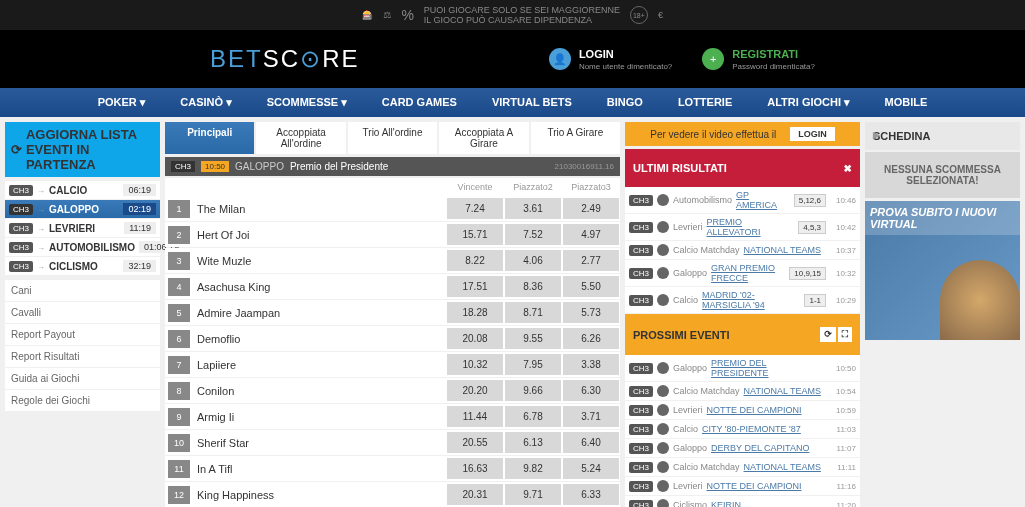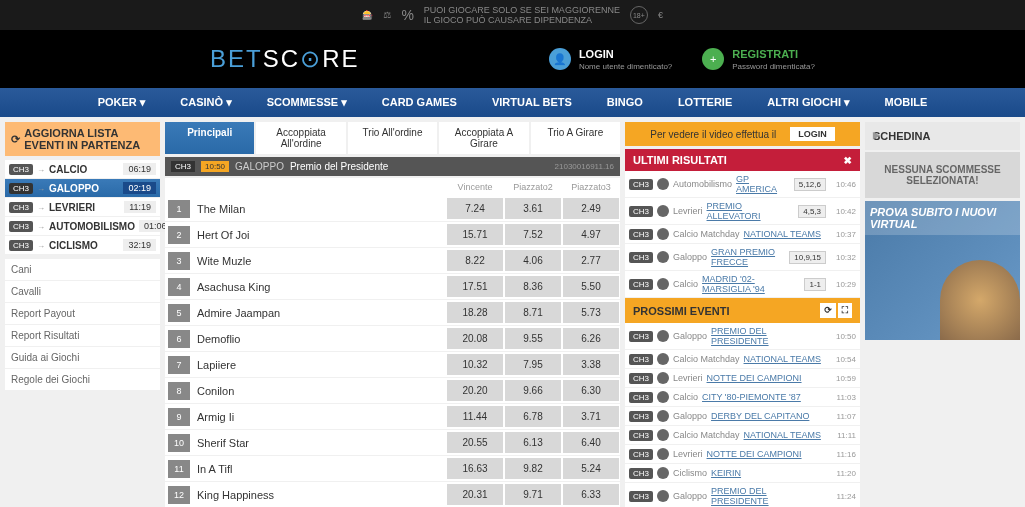--- a/index.html
+++ b/index.html
@@ -16,21 +16,21 @@
 .login-icon{background:#4a9fd8}
 .reg-icon{background:#4CAF50}
 .auth-col{display:flex;flex-direction:column;gap:2px}
 .auth-label{font-weight:bold}
 .auth-sub{font-size:8px;color:#999}
 .register .auth-label{color:#4CAF50}
 .nav{background:linear-gradient(#2a5a9a,#1a4a8a);display:flex;justify-content:center;gap:35px;padding:8px 0;color:#fff;font-size:11px;font-weight:bold}
 .nav-item{cursor:pointer}
 .content{display:flex;gap:5px;padding:5px;max-width:1025px;margin:0 auto}
 .left-col{width:155px;flex-shrink:0}
-.refresh-btn{background:#fdba74;color:#333;padding:5px 6px;font-size:11px;font-weight:bold;margin-bottom:4px;cursor:pointer;display:flex;align-items:center;gap:4px}
+.refresh-btn{background:#0ea5e9;color:#333;padding:5px 6px;font-size:13px;font-weight:bold;margin-bottom:4px;cursor:pointer;display:flex;align-items:center;gap:4px}
 .refresh-btn:before{content:"⟳"}
 .ch-row{display:flex;align-items:center;background:#fff;margin-bottom:1px;padding:3px 4px;font-size:10px;gap:4px}
 .ch-row.active{background:linear-gradient(#3a7ab8,#2a6aa8);color:#fff}
 .ch-badge{background:#555;color:#fff;padding:1px 4px;font-size:8px;border-radius:2px}
 .ch-row.active .ch-badge{background:#333}
 .ch-arrow{color:#999;font-size:8px}
 .ch-name{flex:1;font-weight:bold}
 .ch-time{background:#eee;padding:1px 5px;font-size:9px;border-radius:0}
 .ch-row.active .ch-time{background:#1a4a8a;color:#fff}
 .side-link{background:#fff;padding:5px 6px;margin-bottom:1px;font-size:10px;color:#666;cursor:pointer}
@@ -47,21 +47,21 @@
 .odds-header .num-col{width:25px}
 .odds-header .name-col{flex:1}
 .odds-header .odd-col{width:58px;text-align:center}
 .runner-row{display:flex;align-items:center;background:#fff;margin-bottom:1px;padding:2px 0}
 .runner-row .num{width:22px;height:18px;background:#888;color:#fff;display:flex;align-items:center;justify-content:center;font-size:9px;margin:0 3px}
 .runner-row .name{flex:1;font-size:11px;padding-left:4px}
 .runner-row .odd{width:56px;margin:0 1px;background:#d8d8d8;text-align:center;padding:5px 12px;font-size:10px;cursor:pointer}
 .right-col{width:235px;flex-shrink:0}
 .video-bar{background:#f5a623;padding:5px;font-size:10px;text-align:center;margin-bottom:3px;display:flex;align-items:center;justify-content:center;gap:14px}
 .login-badge{background:#fff;padding:2px 8px;font-size:9px;font-weight:bold}
-.section-header{background:#c41e3a;color:#fff;padding:5px 8px;font-weight:bold;font-size:11px;display:flex;justify-content:space-between;align-items:center}
+.section-header{background:#c41e3a;color:#fff;padding:13px 8px;font-weight:bold;font-size:11px;display:flex;justify-content:space-between;align-items:center}
 .section-header.yellow{background:#f5a623;color:#333}
 .section-header .close{cursor:pointer;font-size:10px}
 .result-row{display:flex;align-items:center;background:#fff;margin-bottom:1px;padding:3px 4px;font-size:9px;gap:4px}
 .result-row .icon{width:12px;height:12px;border-radius:50%;background:#666;flex-shrink:0}
 .result-row .cat{color:#888}
 .result-row .evt{color:#4a7aa8;text-decoration:underline;flex:1}
 .result-row .score{background:#eee;padding:1px 4px;font-size:8px;border:1px solid #ccc}
 .result-row .rtime{color:#999;font-size:8px;width:26px;text-align:right}
 .far-col{width:155px;flex-shrink:0}
 .sched-header{background:#e8e8e8;padding:8px;font-size:11px;font-weight:bold;margin-bottom:2px;position:relative}
@@ -398,19 +398,19 @@
           <span class="icon"></span>
     <span class="cat">Galoppo</span> 
           <span class="evt">PREMIO DEL PRESIDENTE</span>
     <span class="rtime">11:24</span>
   </div>
       </div>
   </div>
 
   <div class="far-col">
     <div class="sched-header">SCHEDINA</div>
-    <div class="no-bet">NESSUNA SCOMMESSE SELEZIONATA!</div>
+    <div class="no-bet">NESSUNA SCOMMESSA SELEZIONATA!</div>
     <div class="promo">
       <div class="promo-text">PROVA SUBITO I NUOVI VIRTUAL</div>
       <div class="promo-img"></div>
     </div>
   </div>
 </div>
 
 </body></html>

